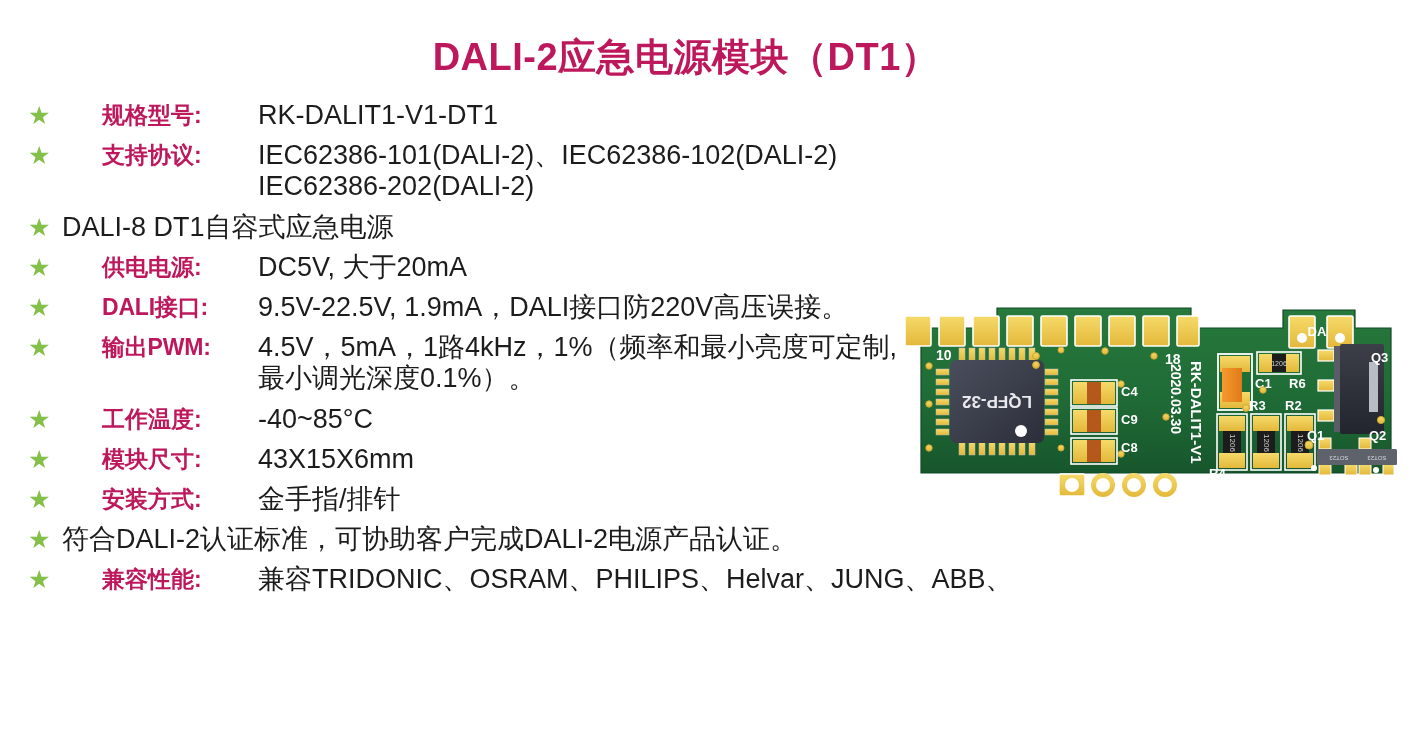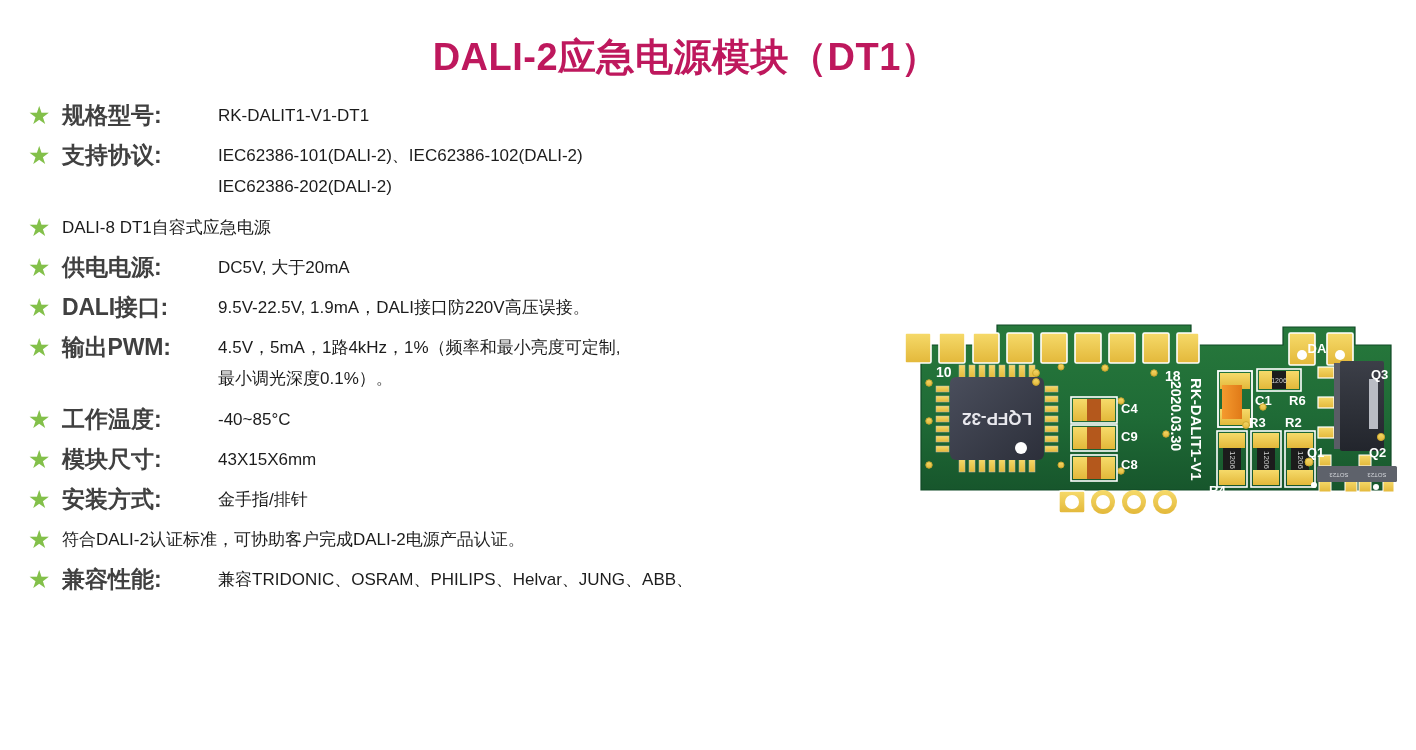--- a/index.html
+++ b/index.html
@@ -50,46 +50,47 @@
     line-height: 31px;
     color: #83c04a;
     text-align: left;
   }
   .spec-label {
     flex: 0 0 auto;
     width: 156px;
     font-size: 23px;
     line-height: 31px;
     font-weight: bold;
-    color: #404040;
+    color: #be185d;
     white-space: nowrap;
     text-align: left;
+    margin-left: 40px;
   }
   .spec-label.wide {
     width: 156px;
     letter-spacing: -0.2px;
   }
   .spec-value {
     flex: 1 1 auto;
-    font-size: 17px;
+    font-size: 27px;
     line-height: 31px;
     color: #1c1c1c;
     white-space: nowrap;
   }
   .spec-value .cont {
     display: block;
   }
   
   .spec-row.multi { margin-bottom: 10px; }
 
   
   #pcb-figure {
     position: absolute;
     left: 893px;
-    top: 315px;
+    top: 298px;
     width: 505px;
     height: 205px;
   }
   #pcb-figure svg { display: block; }
 </style>
 </head>
 <body>
 
 <div id="page-title">DALI-2应急电源模块（DT1）</div>
 

